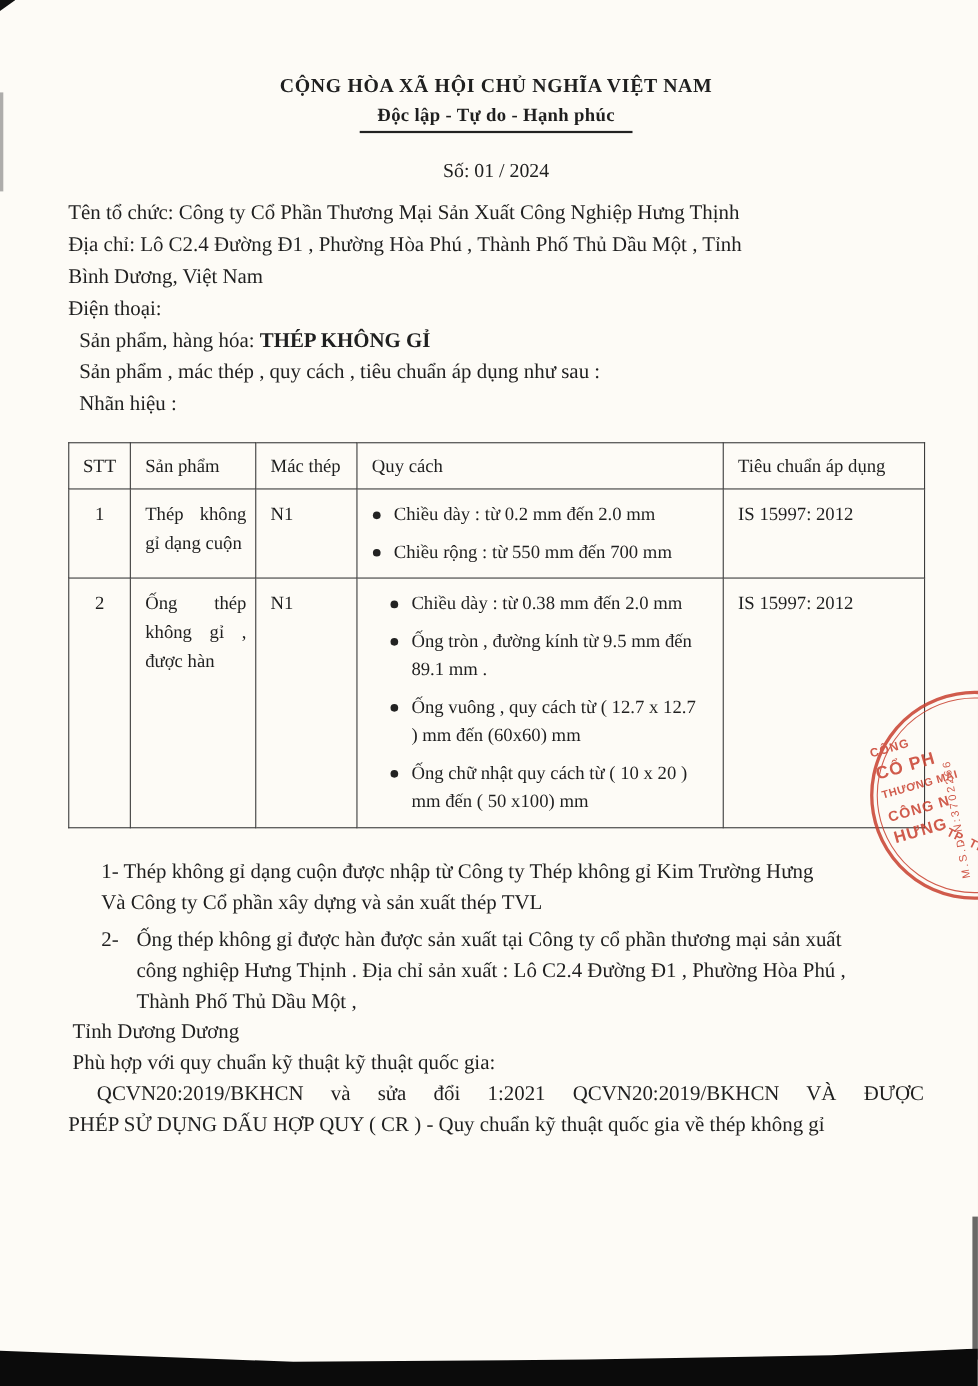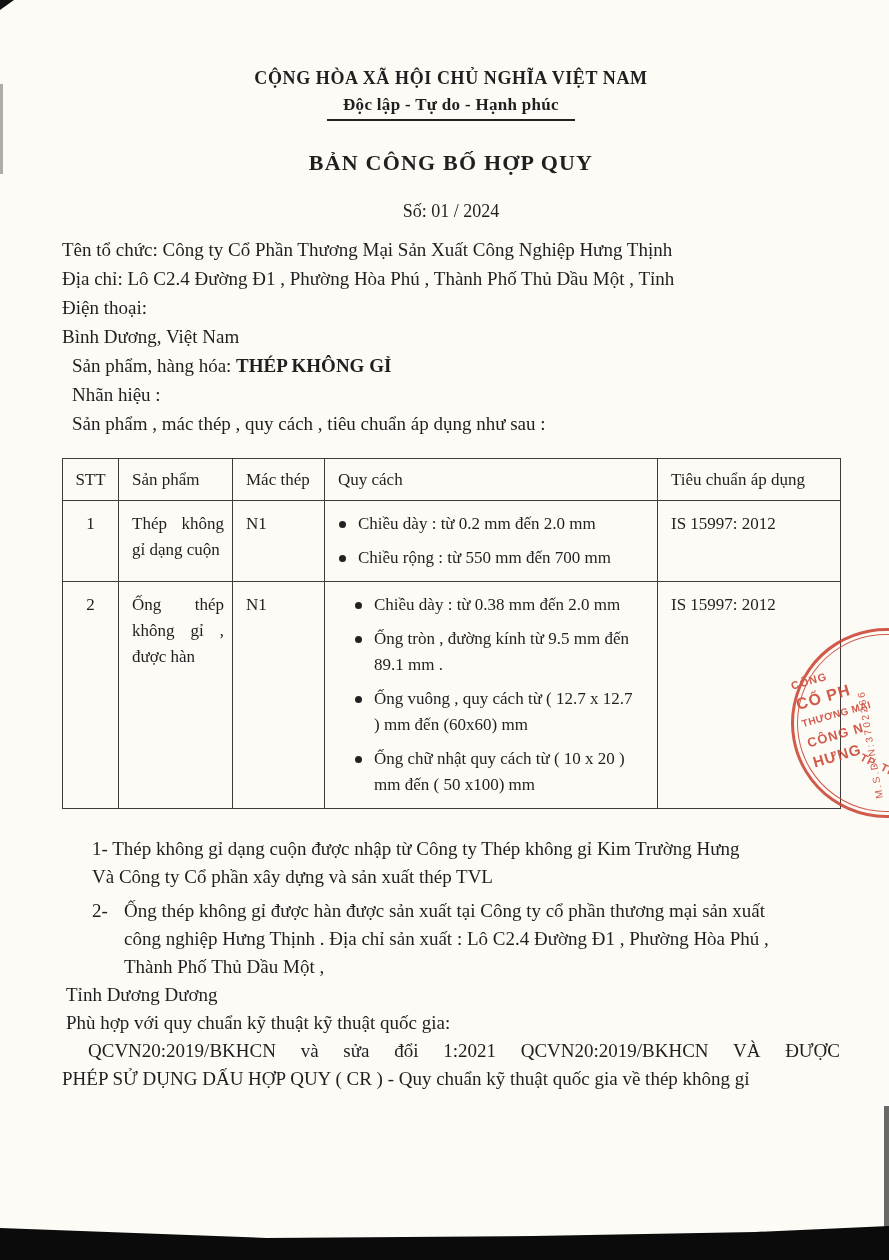--- a/index.html
+++ b/index.html
@@ -70,31 +70,30 @@
 <body>
 
 <div class="page">
   <div class="content">
 
     <div class="center nat-title">CỘNG HÒA XÃ HỘI CHỦ NGHĨA VIỆT NAM</div>
     <div class="center motto-wrap">
       <span class="motto">Độc lập - Tự do - Hạnh phúc</span>
     </div>
 
-    <div class="center doc-title">BẢN CÔNG BỐ HỢP QUY</div>
     <div class="center doc-num">Số: 01 / 2024</div>
 
     <div class="info">
       <p>Tên tổ chức: Công ty Cổ Phần Thương Mại Sản Xuất Công Nghiệp Hưng Thịnh</p>
       <p>Địa chỉ: Lô C2.4 Đường Đ1 , Phường Hòa Phú , Thành Phố Thủ Dầu Một , Tỉnh</p>
+      <p>Bình Dương, Việt Nam</p>
       <p>Điện thoại:</p>
-      <p>Bình Dương, Việt Nam</p>
       <p class="indent"><span>Sản phẩm, hàng hóa: </span><span class="bold">THÉP KHÔNG GỈ</span></p>
+      <p class="indent">Sản phẩm , mác thép , quy cách , tiêu chuẩn áp dụng như sau :</p>
       <p class="indent">Nhãn hiệu :</p>
-      <p class="indent">Sản phẩm , mác thép , quy cách , tiêu chuẩn áp dụng như sau :</p>
     </div>
 
     <table class="spec">
       <colgroup>
         <col style="width:56px">
           <col style="width:114px">
           <col style="width:92px">
           <col style="width:333px">
           <col style="width:183px">
       </colgroup>

